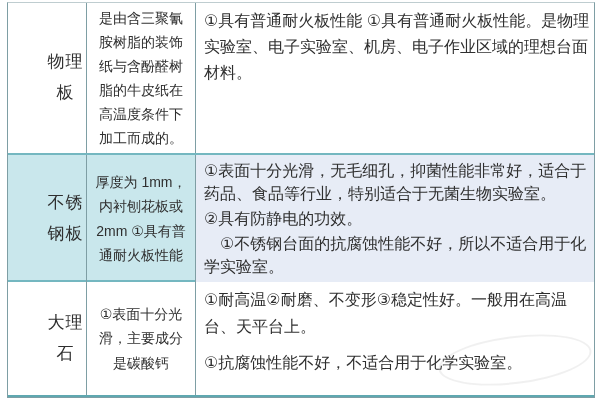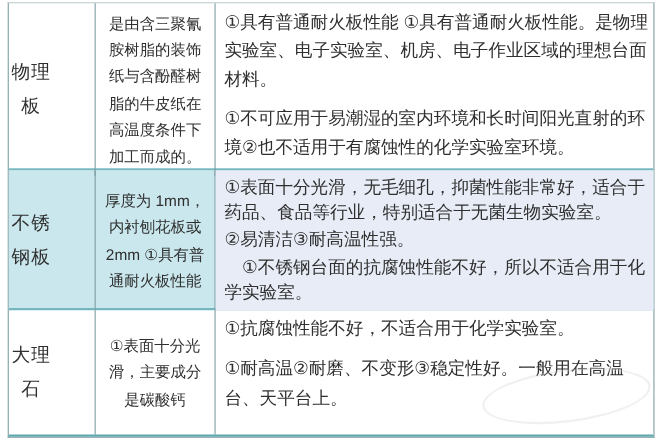--- a/index.html
+++ b/index.html
@@ -18,21 +18,21 @@
   .t-row{
     display:grid;
     grid-template-columns:78px 110px 1fr;
     border-bottom:2px solid #74b7c0;
   }
   .t-row:last-child{border-bottom:2px solid #5fa8b0;}
   .r1{height:150px;}
   .r2{height:125px;background:#c9e7ec;}
   .r3{height:113px;}
   .c1{
-    display:flex;align-items:center;justify-content:flex-start;
+    display:flex;align-items:center;justify-content:flex-end;
     font-size:17px;letter-spacing:1px;
   }
   .c1 .mat-name{
     width:2.4em;word-break:break-all;text-align:center;line-height:1.8;
   }
   .c2{
     border-left:1px solid #7e9ea4;
     border-right:1px solid #7e9ea4;
     display:flex;align-items:center;justify-content:center;
     font-size:14px;text-align:center;
@@ -64,46 +64,45 @@
 
   <div class="t-row r1">
     <div class="c1">
       <span class="mat-name">物理板</span>
     </div>
     <div class="c2">
       <span>是由含三聚氰胺树脂的装饰纸与含酚醛树脂的牛皮纸在高温度条件下加工而成的。</span>
     </div>
     <div class="c3">
       <div class="para">①具有普通耐火板性能 ①具有普通耐火板性能。是物理实验室、电子实验室、机房、电子作业区域的理想台面材料。</div>
-      <div class="para">①不可应用于易潮湿的室内环境和长时间阳光直射的环境②也不适用于有腐蚀性的化学实验室环境。</div>
     </div>
   </div>
 
   <div class="t-row r2">
     <div class="c1">
       <span class="mat-name">不锈钢板</span>
     </div>
     <div class="c2">
       <span>厚度为 1mm，内衬刨花板或 2mm ①具有普通耐火板性能</span>
     </div>
     <div class="c3">
       <div class="para">①表面十分光滑，无毛细孔，抑菌性能非常好，适合于药品、食品等行业，特别适合于无菌生物实验室。</div>
-      <div class="para">②易清洁③耐高温性强。</div>
+      <div class="para">②具有防静电的功效。</div>
       <div class="para">　①不锈钢台面的抗腐蚀性能不好，所以不适合用于化学实验室。</div>
     </div>
   </div>
 
   <div class="t-row r3">
     <div class="c1">
       <span class="mat-name">大理石</span>
     </div>
     <div class="c2">
       <span>①表面十分光滑，主要成分是碳酸钙</span>
     </div>
     <div class="c3">
+      <div class="para">①耐高温②耐磨、不变形③稳定性好。一般用在高温台、天平台上。</div>
       <div class="para">①抗腐蚀性能不好，不适合用于化学实验室。</div>
-      <div class="para">①耐高温②耐磨、不变形③稳定性好。一般用在高温台、天平台上。</div>
     </div>
   </div>
 
 </div>
 
 <div class="watermark"></div>
 
 </body></html>

